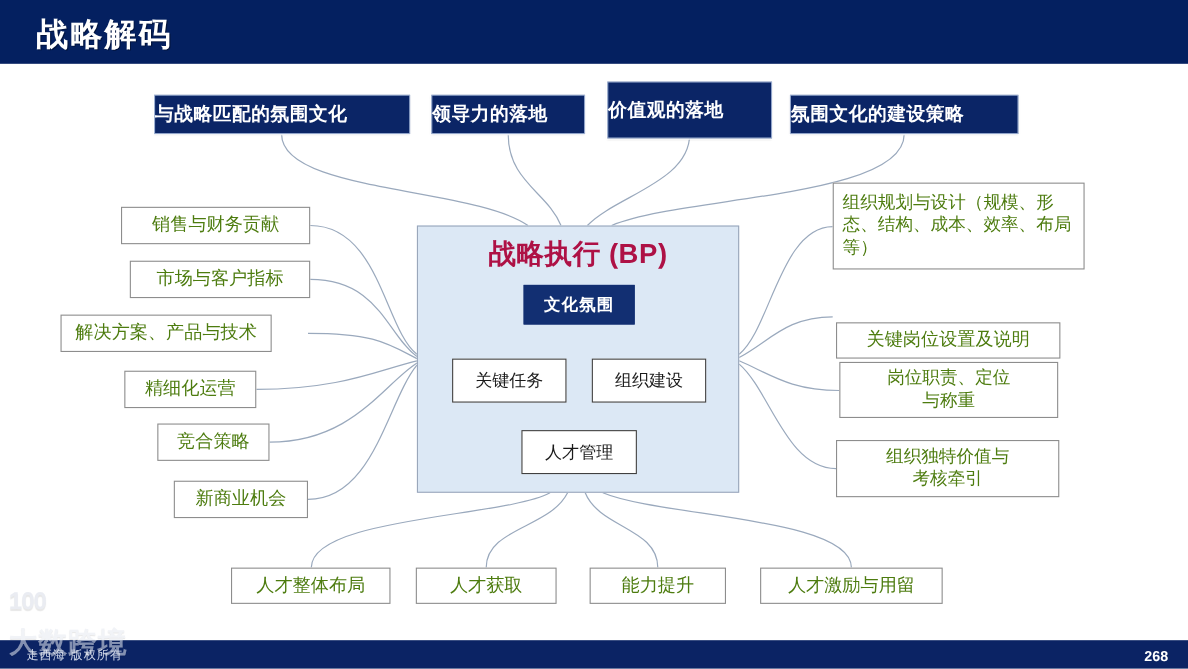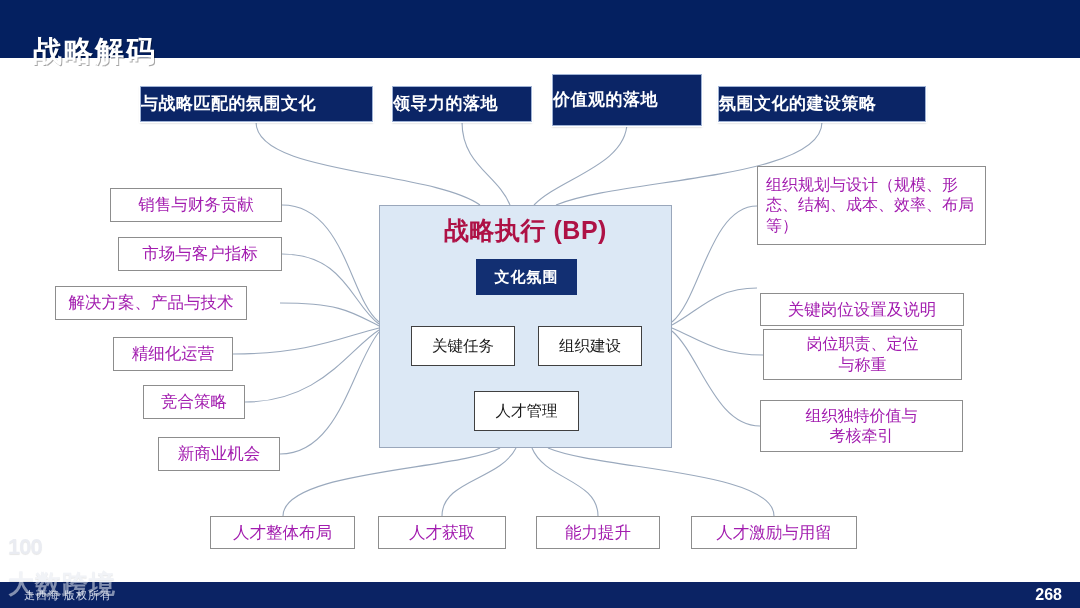--- a/index.html
+++ b/index.html
@@ -21,38 +21,37 @@
     width: 1080px; height: 58px;
     background: #042060;
   }
   #header-title {
     position: absolute; left: 33px; top: 12px;
     color: #ffffff;
     font-size: 29px;
     font-weight: bold;
     letter-spacing: 2px;
     text-shadow: 1px 1px 0 rgba(0,0,0,.35);
-    margin-top: 20px;
   }
 
   
   #footer-bar {
     position: absolute; left: 0; bottom: 0;
     width: 1080px; height: 26px;
     background: #0b2364;
   }
   #footer-left {
     position: absolute; left: 24px; bottom: 5px;
     color: #e4eaf6; font-size: 11px; letter-spacing: 1px;
     opacity: .9;
     margin-top: 18px;
   }
   #footer-page {
     position: absolute; right: 18px; bottom: 4px;
-    color: #ffffff; font-size: 16px; font-weight: bold;
+    color: #ffffff; font-size: 13px; font-weight: bold;
   }
 
   
   #connectors {
     position: absolute; left: 0; top: 0;
     width: 1080px; height: 608px;
     pointer-events: none;
   }
 
   
@@ -67,21 +66,21 @@
     letter-spacing: .5px;
     display: flex; align-items: center; 
     text-align: center;
     line-height: 1.2;
     box-shadow: 0 1px 2px rgba(0,0,0,.25);
   }
   .wbox {            
     position: absolute;
     background: #ffffff;
     border: 1px solid #8d8d8d;
-    color: #a21caf;
+    color: #4d7c0f;
     font-size: 16.5px;
     display: flex; align-items: center; justify-content: center;
     text-align: center;
     line-height: 1.28;
     padding: 2px 6px;
   }
   .wbox.multiline { font-size: 16px; }
   .wbox.justify-left { justify-content: flex-start; text-align: left; padding-left: 8px; }
 
   

